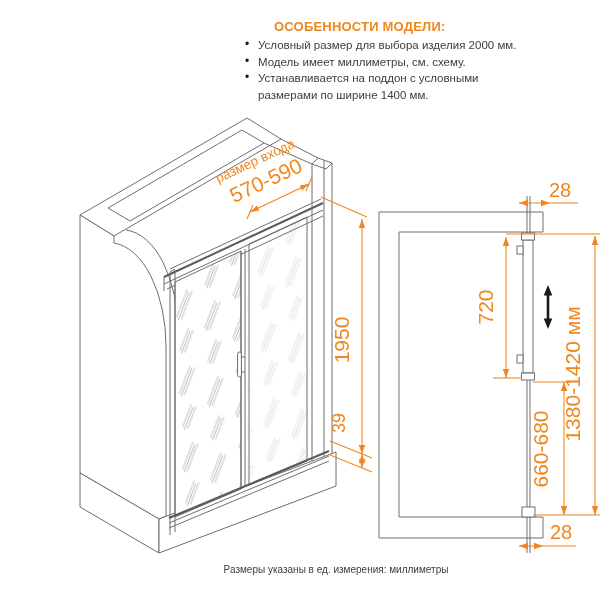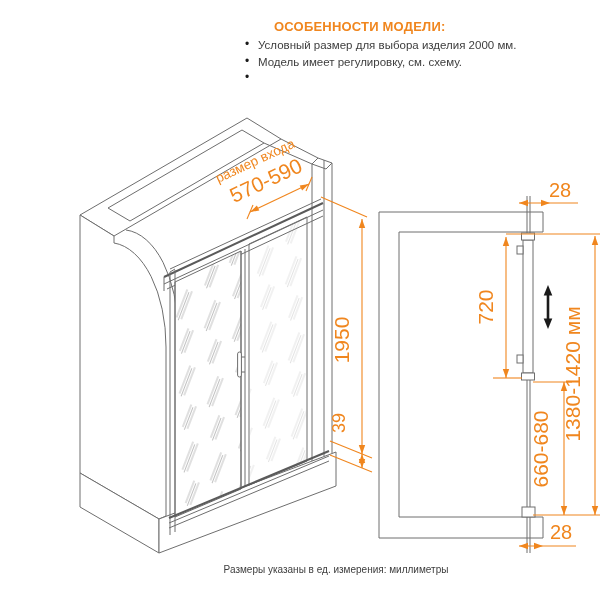--- a/index.html
+++ b/index.html
@@ -25,22 +25,23 @@
 </style>
 </head>
 <body>
 
 <div class="page">
 
   <h1 class="features-title">ОСОБЕННОСТИ МОДЕЛИ:</h1>
 
   <ul class="features-list">
     <li><span class="dot">•</span><span class="txt">Условный размер для выбора изделия 2000 мм.</span></li>
-    <li><span class="dot">•</span><span class="txt">Модель имеет регулировку, см. схему.</span></li>
-    <li><span class="dot">•</span></li>
+    <li><span class="dot">•</span><span class="txt">Модель имеет миллиметры, см. схему.</span></li>
+    <li><span class="dot">•</span><span class="txt">Устанавливается на поддон с условными
+размерами по ширине 1400 мм.</span></li>
   </ul>
 
   <svg width="600" height="600" viewBox="0 0 600 600">
     <defs>
       <pattern id="ghatch" patternUnits="userSpaceOnUse" width="30" height="70" patternTransform="rotate(21)">
         <line x1="5" y1="6" x2="5" y2="36" stroke="#b9b9b9" stroke-width="1"></line>
         <line x1="7.5" y1="8" x2="7.5" y2="38" stroke="#b9b9b9" stroke-width="1"></line>
         <line x1="10" y1="6" x2="10" y2="36" stroke="#b9b9b9" stroke-width="1"></line>
         <line x1="20" y1="42" x2="20" y2="66" stroke="#b9b9b9" stroke-width="1"></line>
         <line x1="22.5" y1="44" x2="22.5" y2="68" stroke="#b9b9b9" stroke-width="1"></line>

